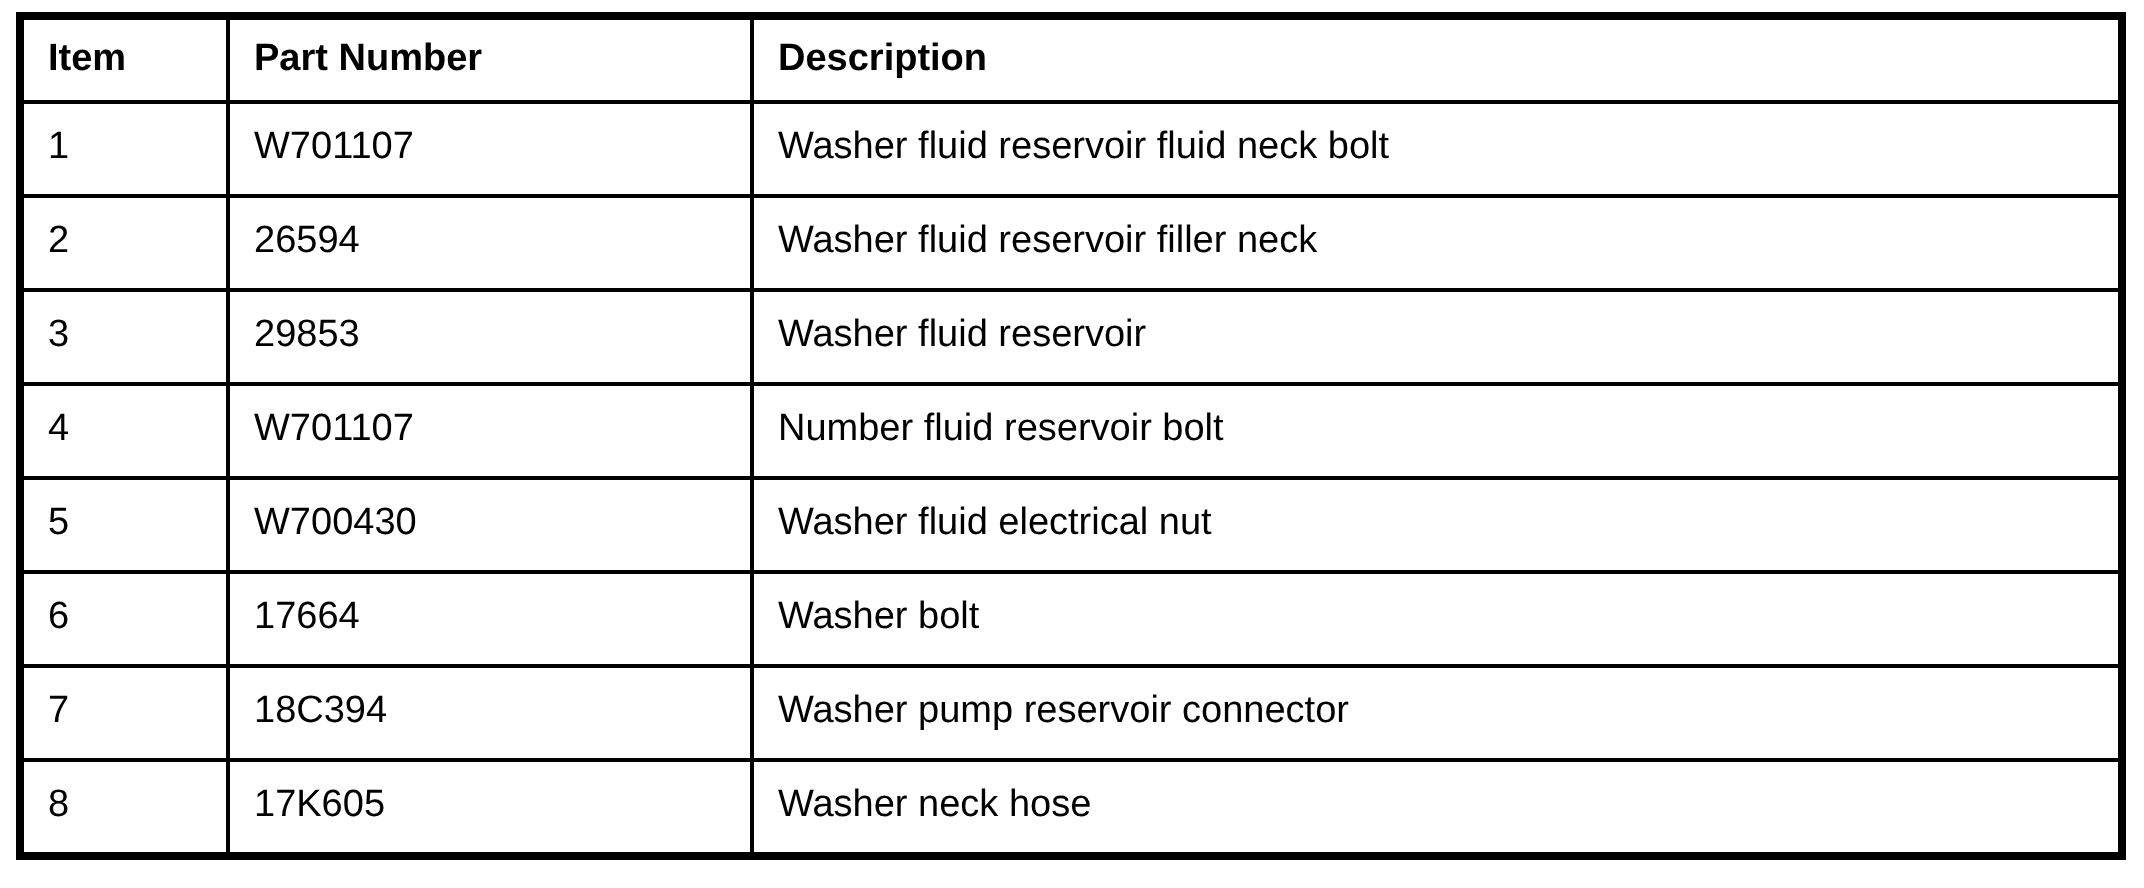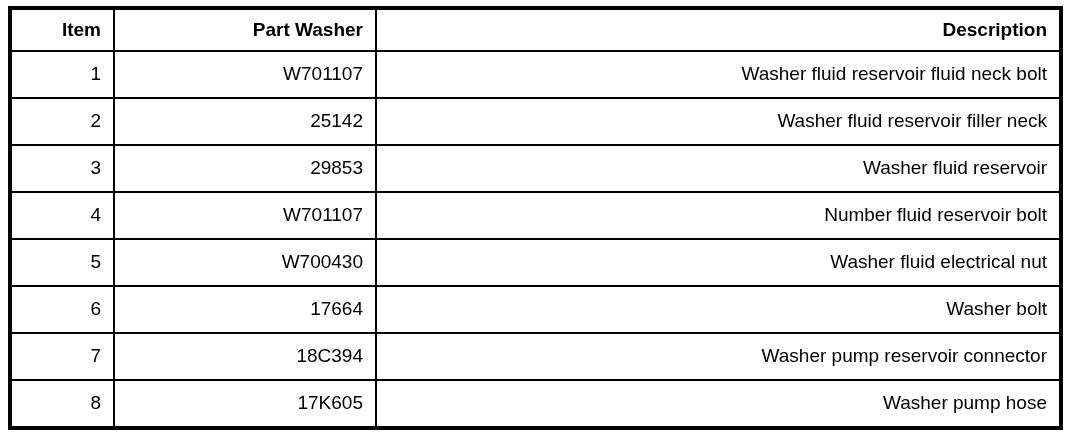--- a/index.html
+++ b/index.html
@@ -25,21 +25,21 @@
   }
   table.parts-table th,
   table.parts-table td {
     border: 2px solid #000000;
     padding: 0 12px;
     vertical-align: middle;
     font-size: 19px;
     line-height: 1.1;
     white-space: nowrap;
     overflow: hidden;
-    text-align: right;
+    text-align: left;
   }
   table.parts-table th {
     font-weight: bold;
     height: 40px;
   }
   table.parts-table td {
     font-weight: normal;
     height: 45px;
   }
   
@@ -56,34 +56,34 @@
 <div class="page">
   <table class="parts-table">
     <colgroup>
       <col class="col-item">
       <col class="col-part">
       <col class="col-desc">
     </colgroup>
     <thead>
       <tr>
         <th>Item</th>
-        <th>Part Washer</th>
+        <th>Part Number</th>
         <th>Description</th>
       </tr>
     </thead>
     <tbody id="rows-body">
   <tr>
     <td>1</td>
     <td>W701107</td>
     <td>Washer fluid reservoir fluid neck bolt</td>
   </tr>
 
   <tr>
     <td>2</td>
-    <td>25142</td>
+    <td>26594</td>
     <td>Washer fluid reservoir filler neck</td>
   </tr>
 
   <tr>
     <td>3</td>
     <td>29853</td>
     <td>Washer fluid reservoir</td>
   </tr>
 
   <tr>
@@ -106,17 +106,17 @@
 
   <tr>
     <td>7</td>
     <td>18C394</td>
     <td>Washer pump reservoir connector</td>
   </tr>
 
   <tr>
     <td>8</td>
     <td>17K605</td>
-    <td>Washer pump hose</td>
+    <td>Washer neck hose</td>
   </tr>
 </tbody>
   </table>
 </div>
 
 </body></html>

